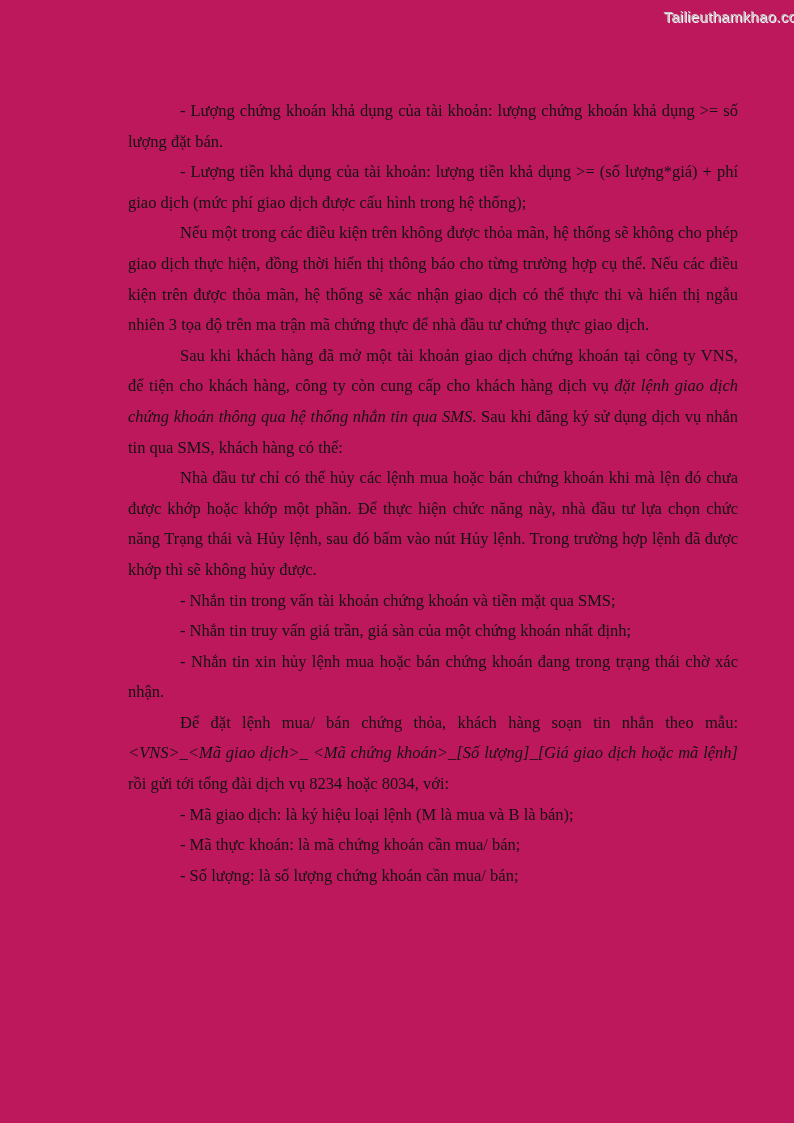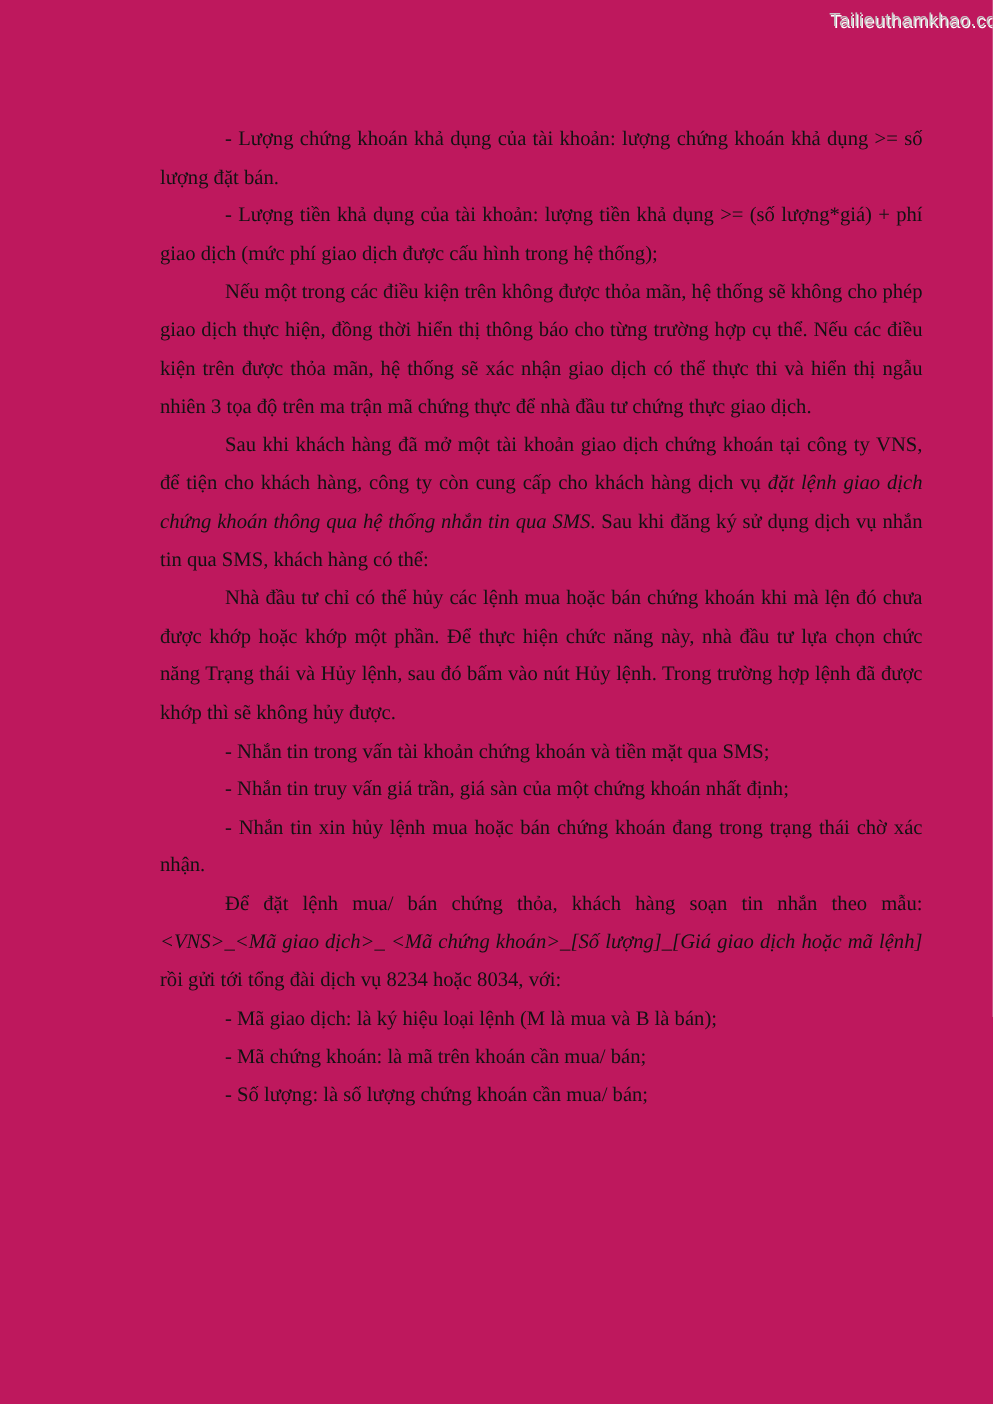--- a/index.html
+++ b/index.html
@@ -77,21 +77,21 @@
     <p><span>- Nhắn tin truy vấn giá trần, giá sàn của một chứng khoán nhất định;</span><i></i><span></span></p>
 
 
     <p><span>- Nhắn tin xin hủy lệnh mua hoặc bán chứng khoán đang trong trạng thái chờ xác nhận.</span><i></i><span></span></p>
 
     <p><span>Để đặt lệnh mua/ bán chứng thỏa, khách hàng soạn tin nhắn theo mẫu: </span><i>&lt;VNS&gt;_&lt;Mã giao dịch&gt;_ &lt;Mã chứng khoán&gt;_[Số lượng]_[Giá giao dịch hoặc mã lệnh]</i><span> rồi gửi tới tổng đài dịch vụ 8234 hoặc 8034, với:</span></p>
 
 
     <p><span>- Mã giao dịch: là ký hiệu loại lệnh (M là mua và B là bán);</span><i></i><span></span></p>
 
-    <p><span>- Mã chứng khoán: là mã trên khoán cần mua/ bán;</span><i></i><span></span></p>
+    <p><span>- Mã thực khoán: là mã chứng khoán cần mua/ bán;</span><i></i><span></span></p>
 
     <p><span>- Số lượng: là số lượng chứng khoán cần mua/ bán;</span><i></i><span></span></p>
 
   </div>
 
   <div class="page-number">58</div>
 
 </div>
 
 </body></html>

